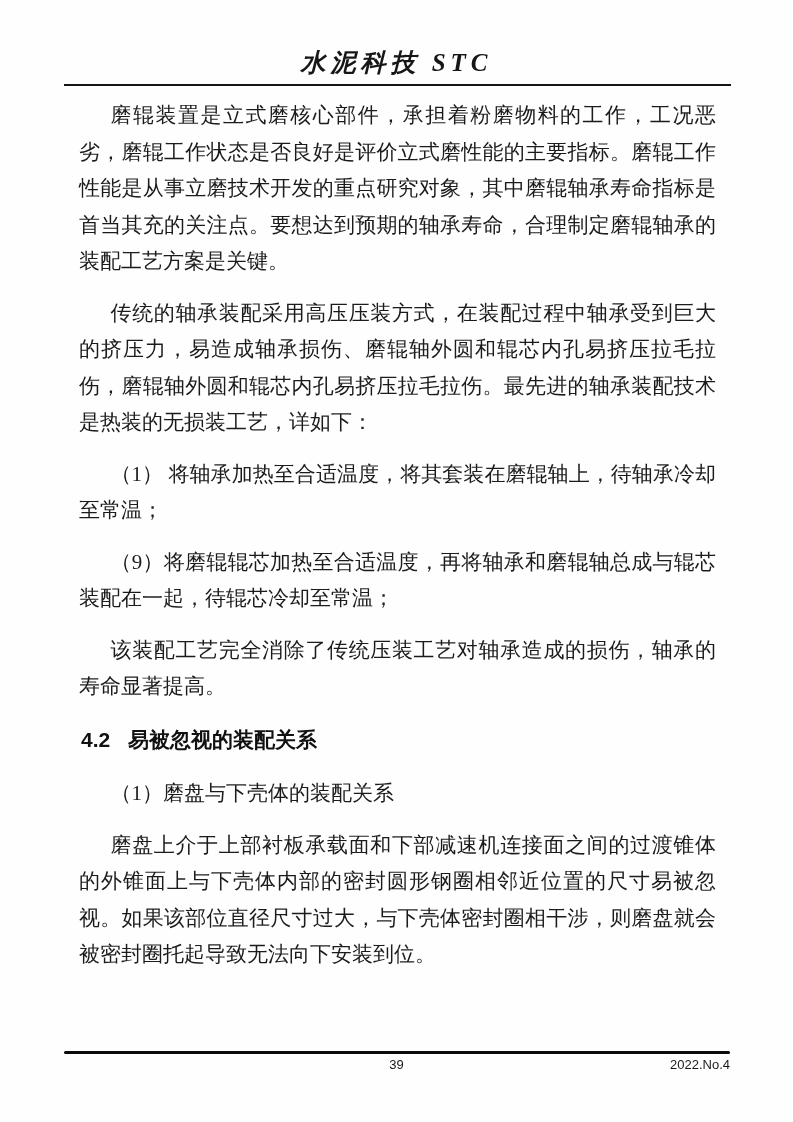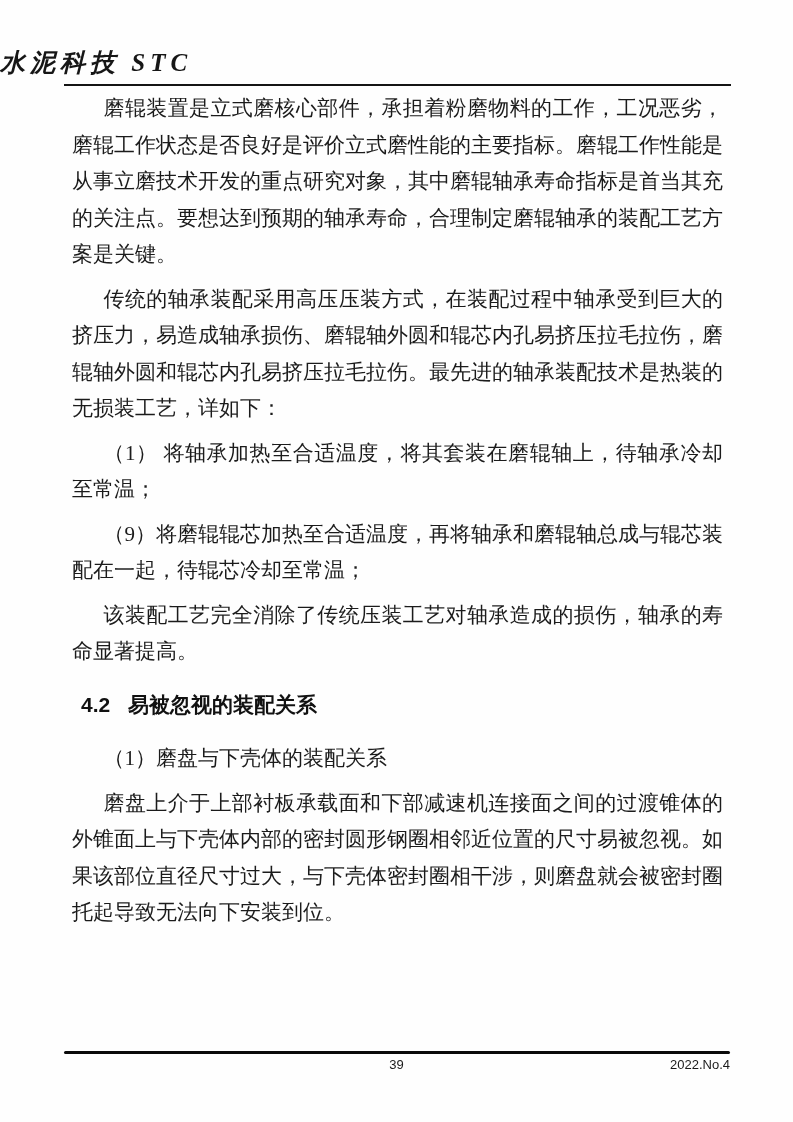--- a/index.html
+++ b/index.html
@@ -15,20 +15,21 @@
     overflow: hidden;
     font-family: "Liberation Serif", "DejaVu Serif", serif;
     color: #1b1b1b;
   }
   
   .journal-title {
     position: absolute;
     top: 46px;
     left: 0;
     width: 100%;
+    text-align: center;
     font-size: 25px;
     font-style: italic;
     font-weight: bold;
     letter-spacing: 5px;
     color: #161616;
   }
   .header-rule {
     position: absolute;
     top: 84px;
     left: 64px;
@@ -41,21 +42,21 @@
     position: absolute;
     top: 82px;
     left: 64px;
     width: 667px;
     font-size: 21px;
     line-height: 36.5px;
     text-align: justify;
     text-justify: inter-ideograph;
   }
   .para {
-    margin: 8px;
+    margin: 15px;
     text-indent: 1.5em;
   }
   .section-heading {
     margin: 17px;
     font-family: "Liberation Sans", "DejaVu Sans", sans-serif;
     font-weight: bold;
     font-size: 21px;
     line-height: 36.5px;
     text-align: left;
     color: #111;

